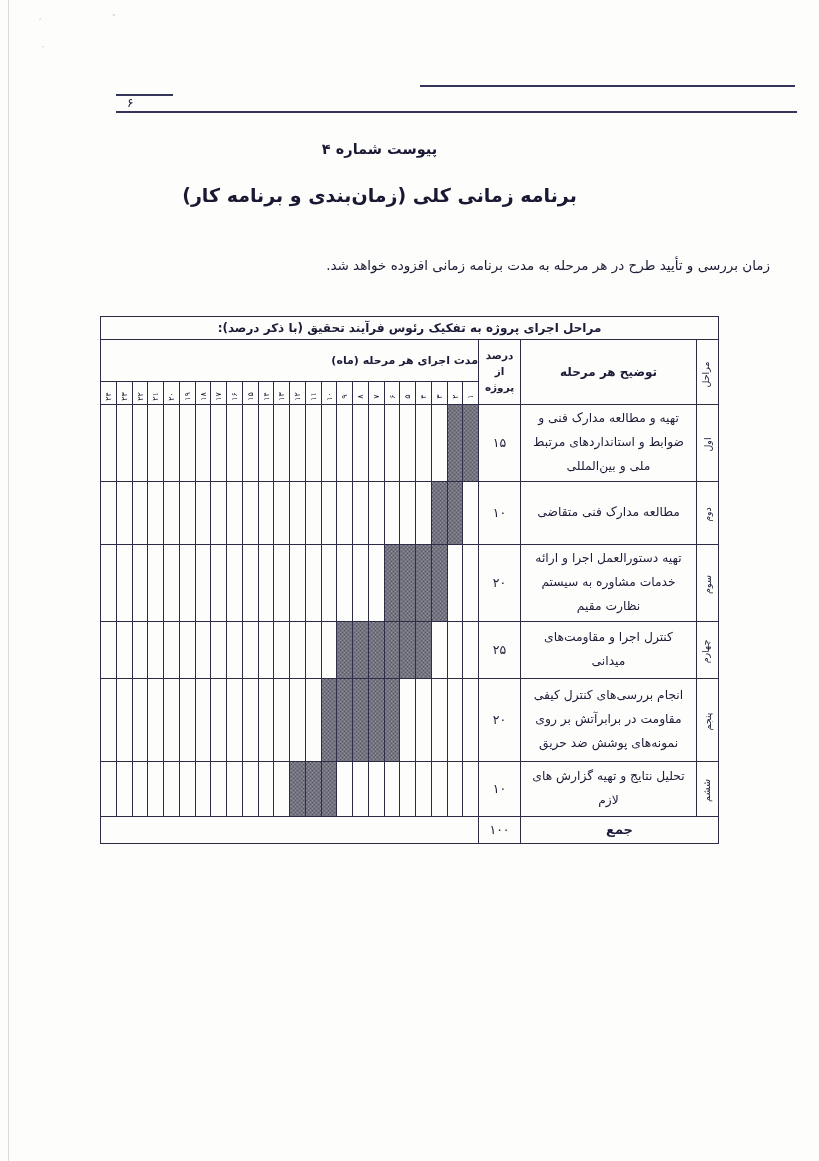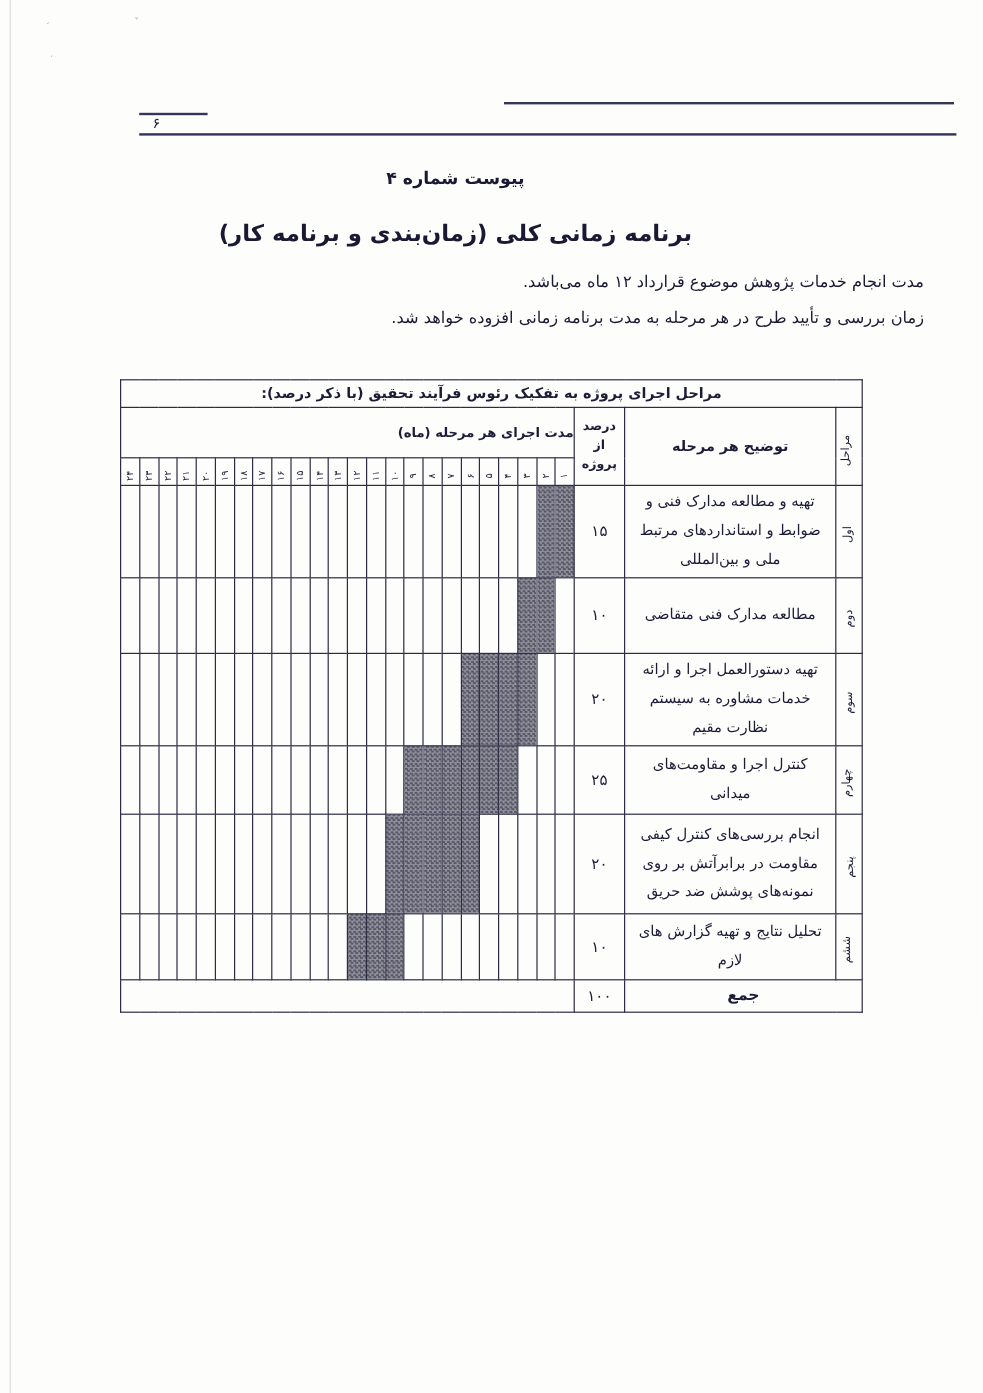--- a/index.html
+++ b/index.html
@@ -48,21 +48,20 @@
   <div class="speck" style="top:44px;left:42px;">ˑ</div>
 
   <div class="rule" style="top:85px;left:420px;width:375px;height:2px;"></div>
   <div class="rule" style="top:94px;left:116px;width:57px;height:1.5px;"></div>
   <div class="page-number">۶</div>
   <div class="rule" style="top:111px;left:116px;width:681px;height:2px;"></div>
 
   <div class="title t1">پیوست شماره ۴</div>
   <div class="title t2">برنامه زمانی کلی (زمان‌بندی و برنامه کار)</div>
 
-  <div class="para p1">مدت انجام خدمات پژوهش موضوع قرارداد ۱۲ ماه می‌باشد.</div>
   <div class="para p2">زمان بررسی و تأیید طرح در هر مرحله به مدت برنامه زمانی افزوده خواهد شد.</div>
 
   <div class="tbl-wrap">
     <table>
         <colgroup>
           <col style="width: 22px;">
           <col style="width: 176px;">
           <col style="width: 42px;">
           <col style="width: 15.75px;">
           <col style="width: 15.75px;">

